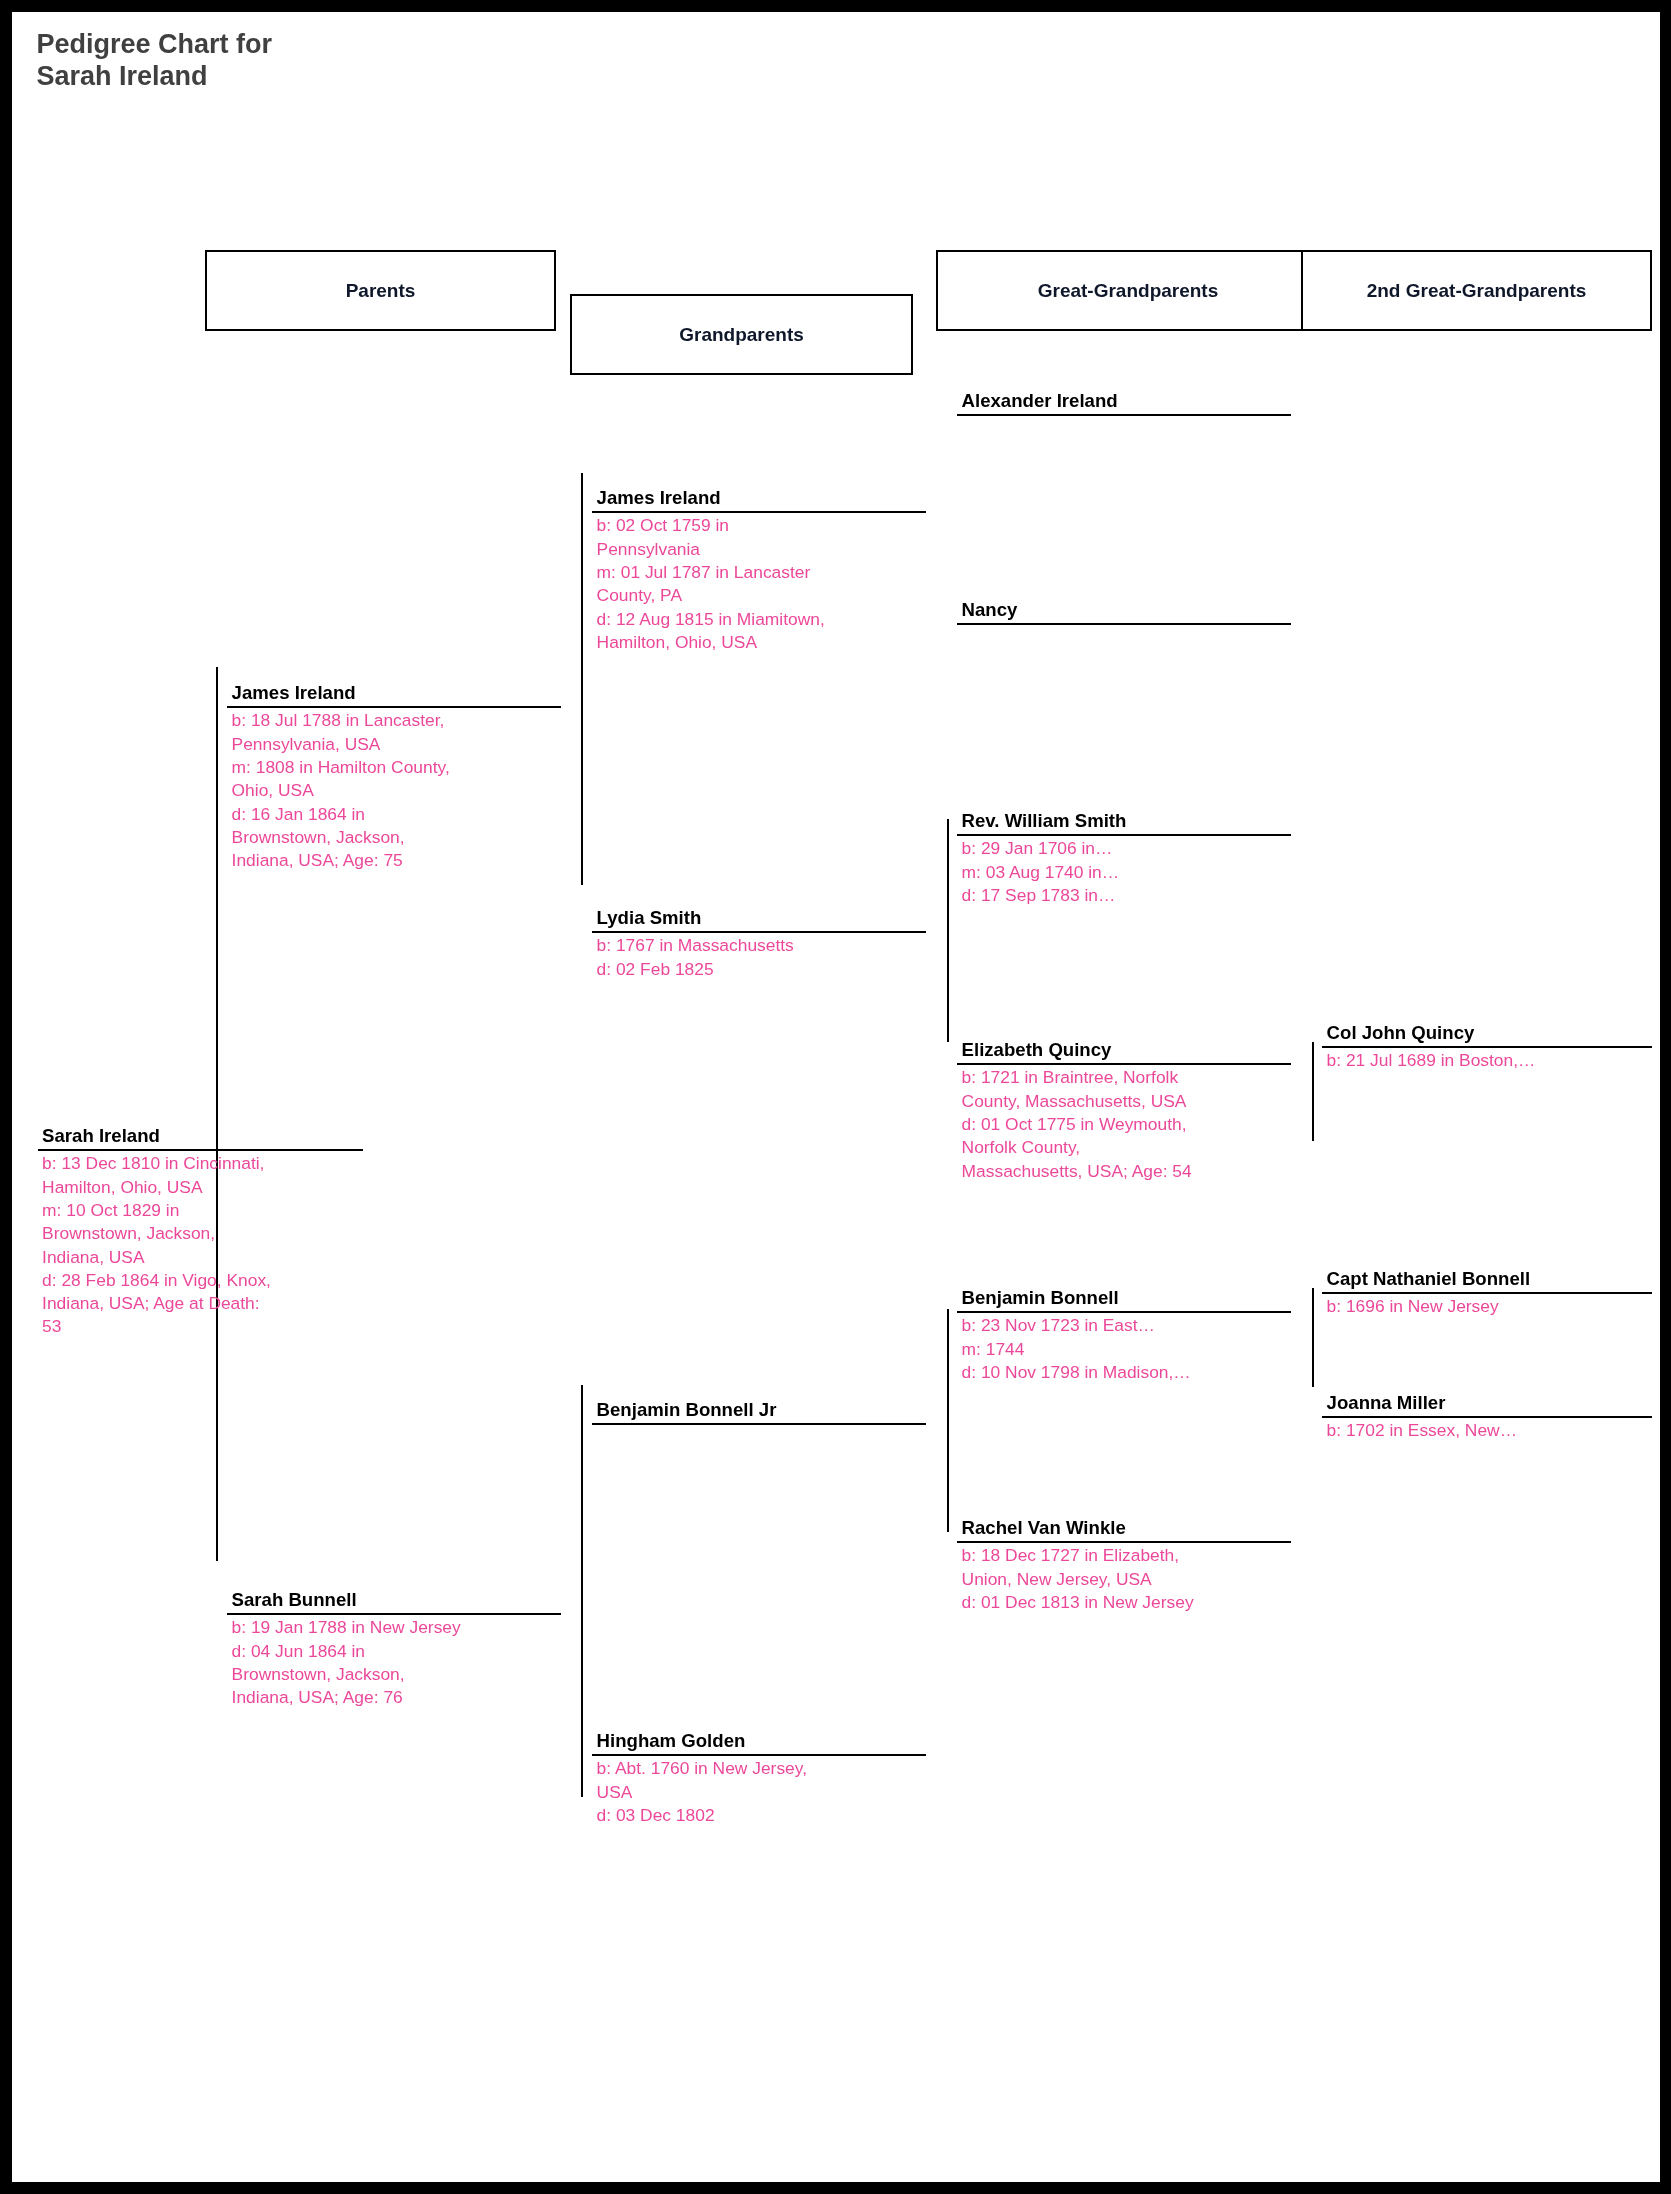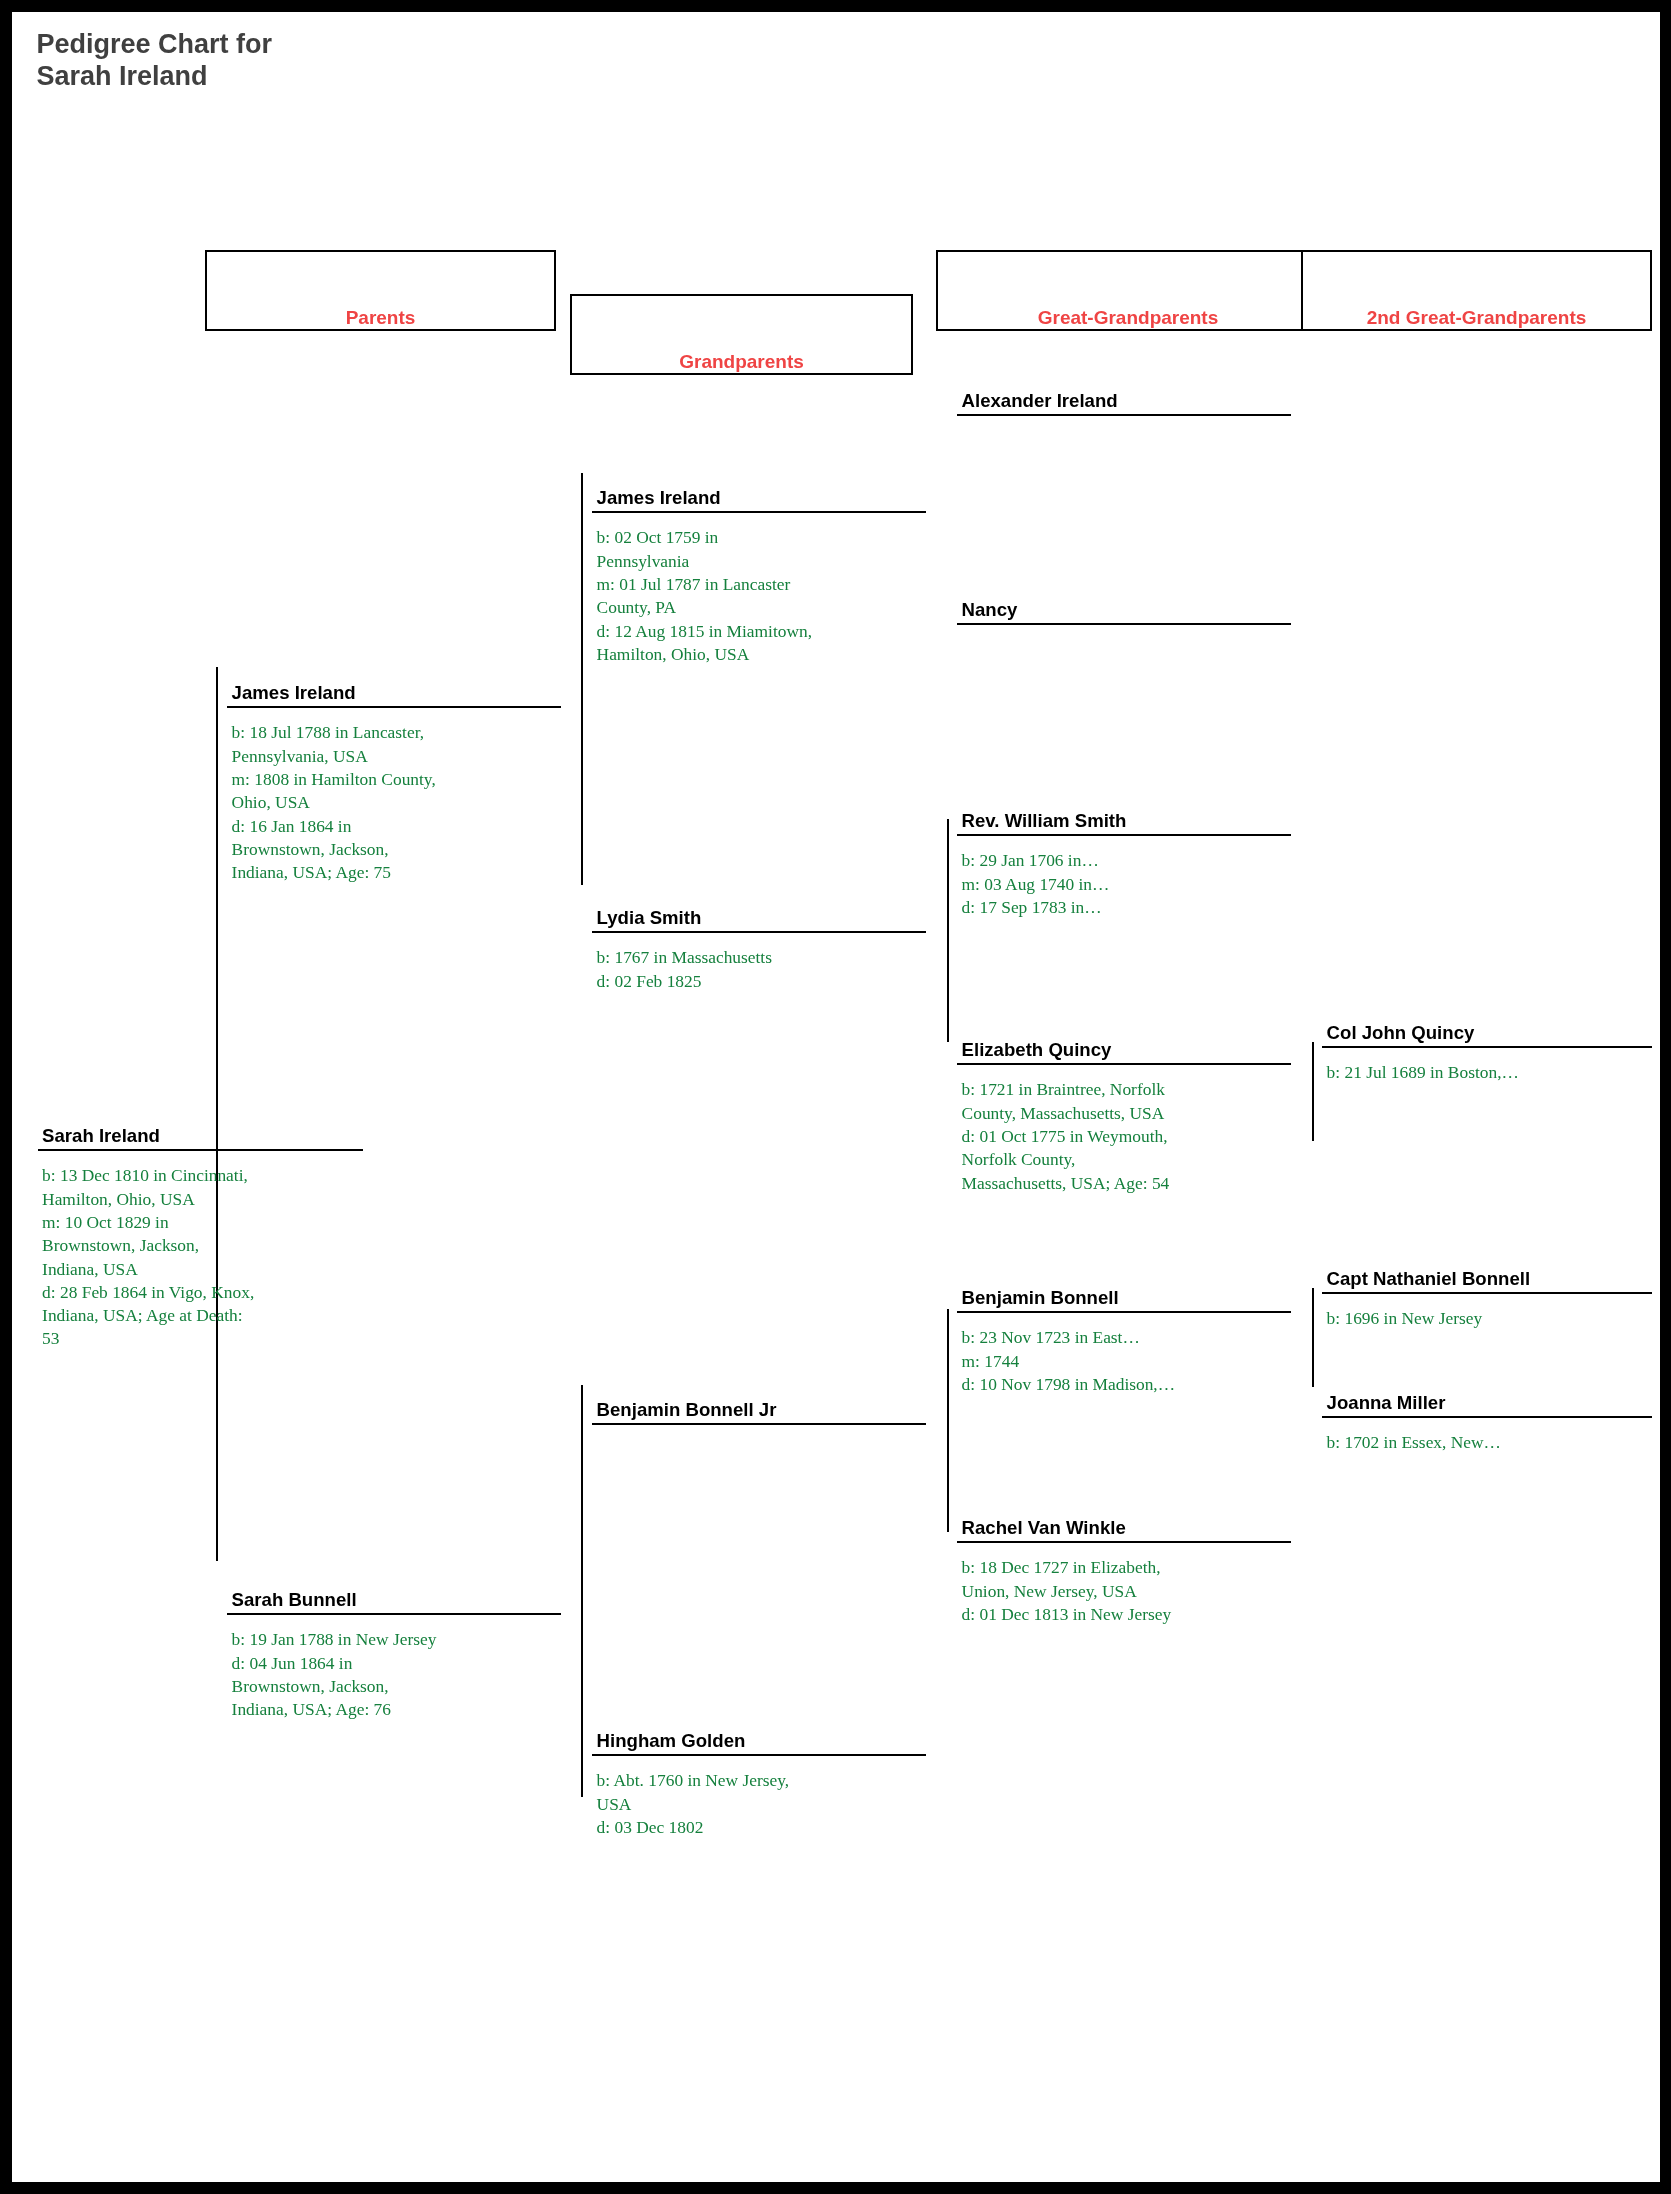--- a/index.html
+++ b/index.html
@@ -8,30 +8,30 @@
   .page{position:relative;width:1672px;height:2194px;box-sizing:border-box;
         border:12.8px solid #000;background:#fff;}
   .inner{position:absolute;left:0;top:0;width:1646px;height:2169px;}
 
   
   .title{position:absolute;left:24.4px;top:17.4px;width:813px;
          font-size:27px;font-weight:bold;line-height:1.18;color:#404040;}
 
   
   .colhead{position:absolute;box-sizing:border-box;border:2.3px solid #000;
-           background:#fff;display:flex;align-items:flex-end;justify-content:center;
-           font-size:19px;font-weight:bold;color:#ef4444;text-align:center;}
+           background:#fff;display:flex;align-items:center;justify-content:center;
+           font-size:19px;font-weight:bold;color:#0f172a;text-align:center;}
 
   
   .person{position:absolute;box-sizing:border-box;}
   .pname{font-size:18.6px;font-weight:bold;color:#000;line-height:1.08;
          white-space:nowrap;padding-left:4.6px;padding-bottom:2.9px;margin-top:34px;}
   .rule{height:2.3px;background:#000;width:100%;}
-  .pdetail{font-size:17.4px;color:#15803d;line-height:1.34;padding-left:4.6px;padding-top:13px;
-           white-space:pre-line;font-family:Liberation Serif, serif;}
+  .pdetail{font-size:17.4px;color:#ec4899;line-height:1.34;padding-left:4.6px;padding-top:1px;
+           white-space:pre-line;}
 
   
   .vline{position:absolute;background:#000;width:2.3px;}
 </style>
 </head>
 <body>
 
 <div class="page">
   <div class="inner">
 

